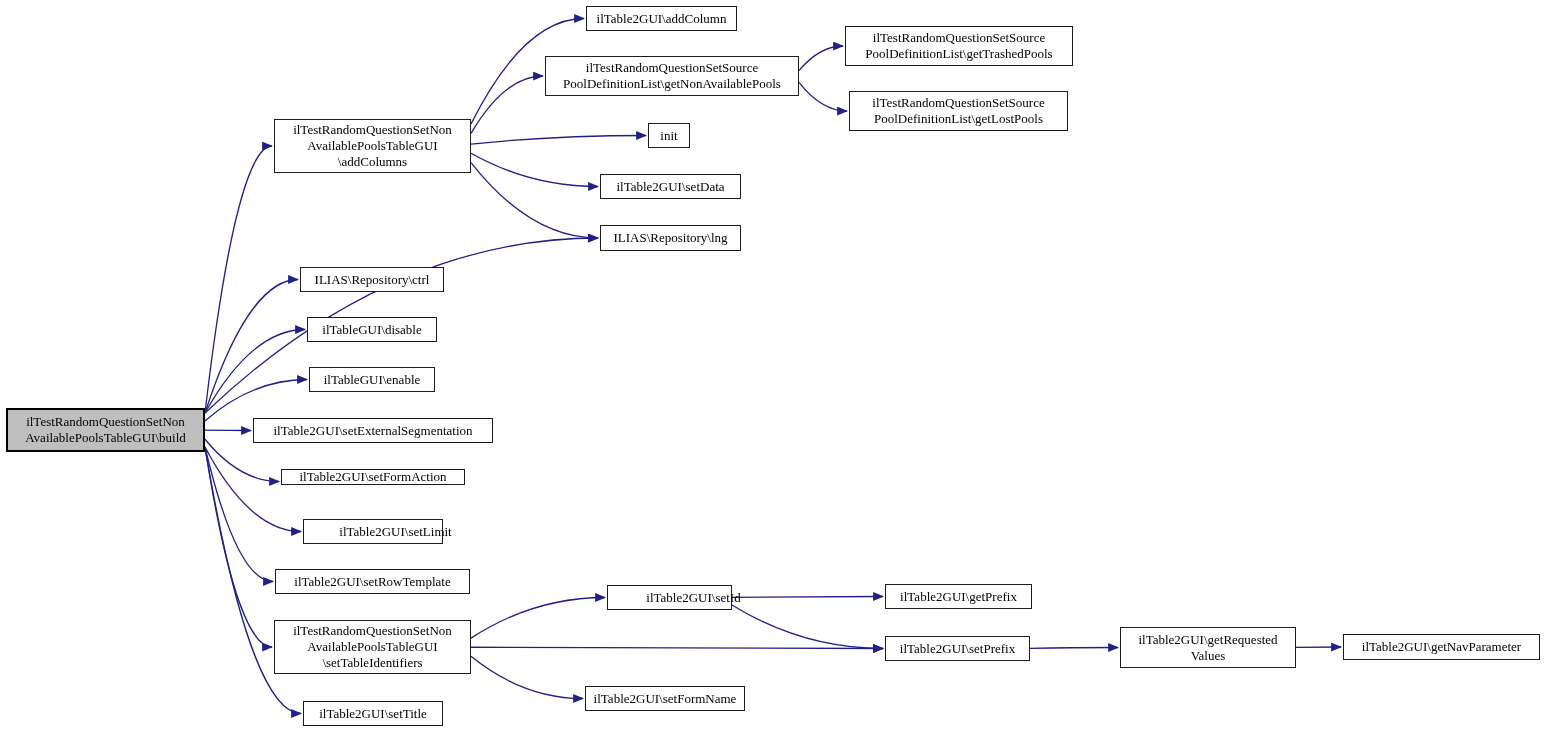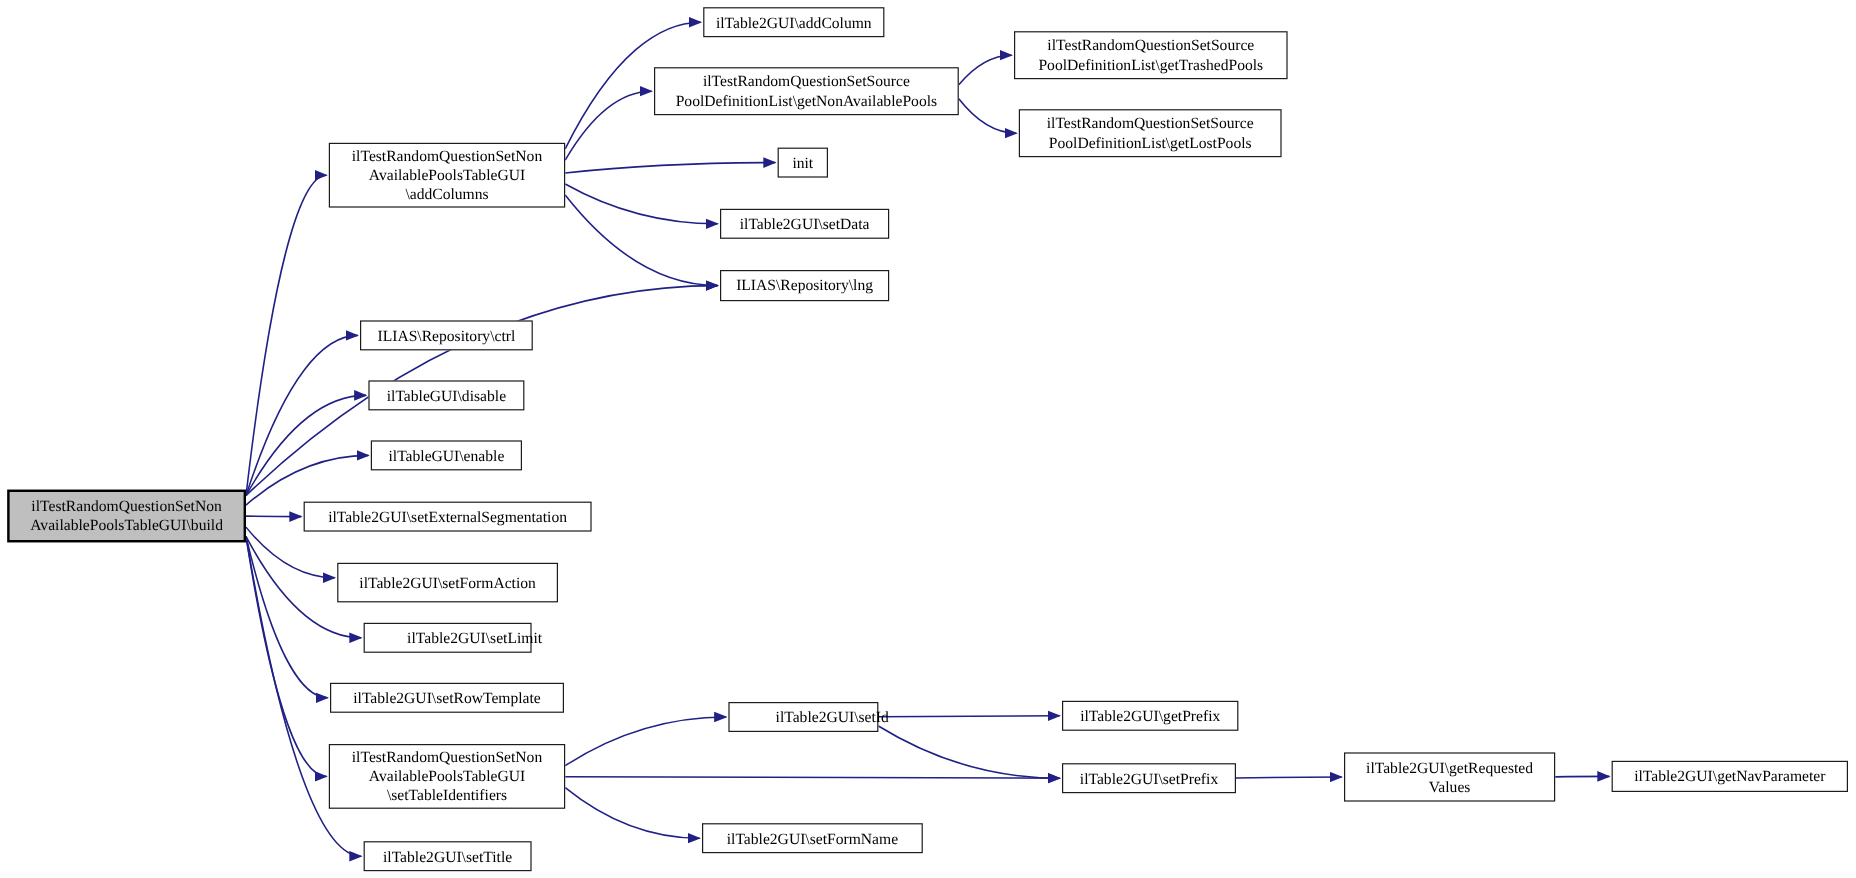--- a/index.html
+++ b/index.html
@@ -134,41 +134,41 @@
       </div>
       <div class="node" style="left: 307px; top: 317px; width: 130px; height: 25px;">
         <span class="node-line">ilTableGUI\disable</span>
       </div>
       <div class="node" style="left: 309px; top: 367px; width: 126px; height: 25px;">
         <span class="node-line">ilTableGUI\enable</span>
       </div>
       <div class="node" style="left: 253px; top: 418px; width: 240px; height: 25px;">
         <span class="node-line">ilTable2GUI\setExternalSegmentation</span>
       </div>
-      <div class="node" style="left: 281px; top: 469px; width: 184px; height: 33px;">
+      <div class="node" style="left: 281px; top: 469px; width: 184px; height: 16px;">
         <span class="node-line">ilTable2GUI\setFormAction</span>
       </div>
       <div class="node" style="left: 303px; top: 519px; width: 140px; height: 25px; padding-left: 45px;">
         <span class="node-line">ilTable2GUI\setLimit</span>
       </div>
       <div class="node" style="left: 275px; top: 569px; width: 195px; height: 25px;">
         <span class="node-line">ilTable2GUI\setRowTemplate</span>
       </div>
       <div class="node" style="left: 274px; top: 620px; width: 197px; height: 54px;">
         <span class="node-line">ilTestRandomQuestionSetNon</span>
         <span class="node-line">AvailablePoolsTableGUI</span>
         <span class="node-line">\setTableIdentifiers</span>
       </div>
       <div class="node" style="left: 303px; top: 701px; width: 140px; height: 25px;">
         <span class="node-line">ilTable2GUI\setTitle</span>
       </div>
       <div class="node" style="left: 607px; top: 585px; width: 125px; height: 25px; padding-left: 48px;">
         <span class="node-line">ilTable2GUI\setId</span>
       </div>
-      <div class="node" style="left: 585px; top: 686px; width: 184px; height: 25px;">
+      <div class="node" style="left: 585px; top: 686px; width: 160px; height: 25px;">
         <span class="node-line">ilTable2GUI\setFormName</span>
       </div>
       <div class="node" style="left: 885px; top: 584px; width: 147px; height: 25px;">
         <span class="node-line">ilTable2GUI\getPrefix</span>
       </div>
       <div class="node" style="left: 885px; top: 636px; width: 145px; height: 25px;">
         <span class="node-line">ilTable2GUI\setPrefix</span>
       </div>
       <div class="node" style="left: 1120px; top: 627px; width: 176px; height: 41px;">
         <span class="node-line">ilTable2GUI\getRequested</span>

